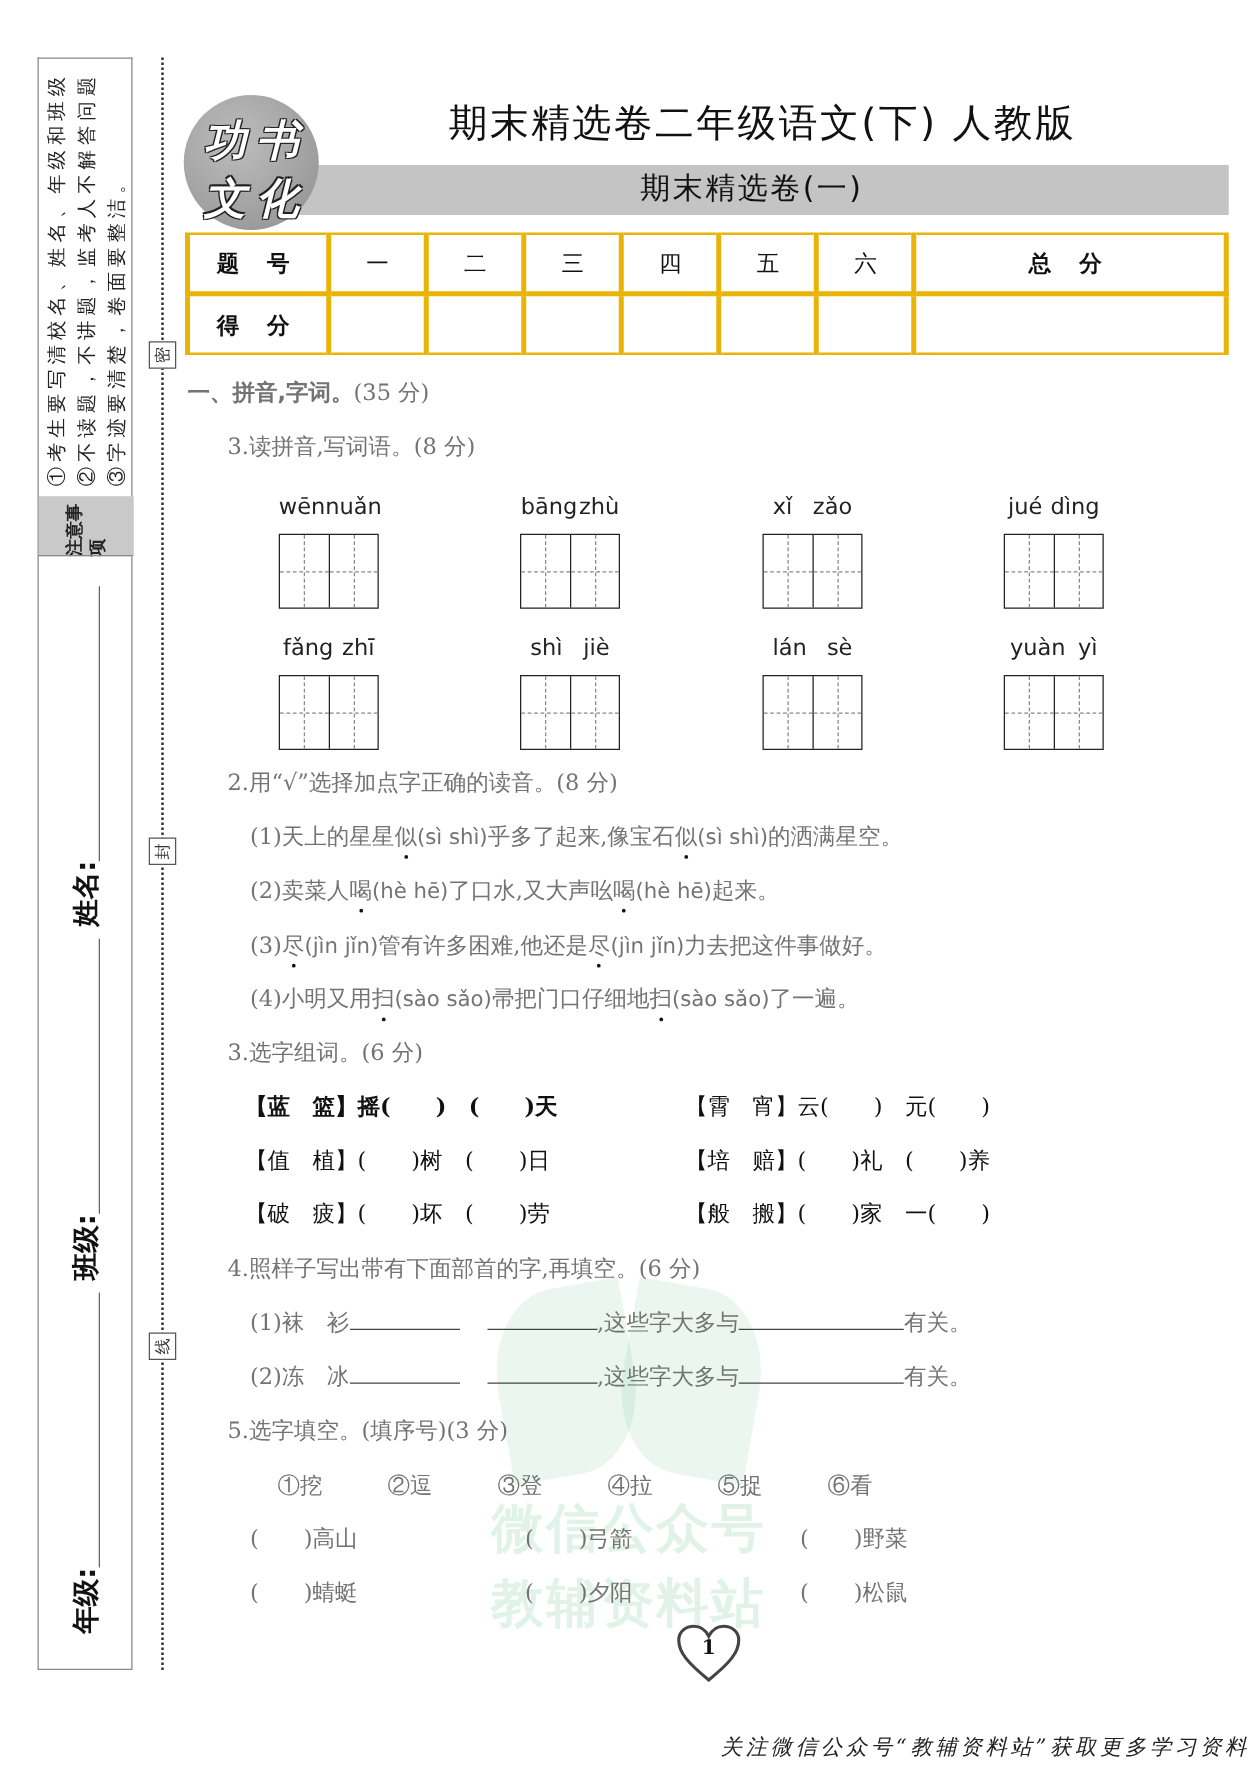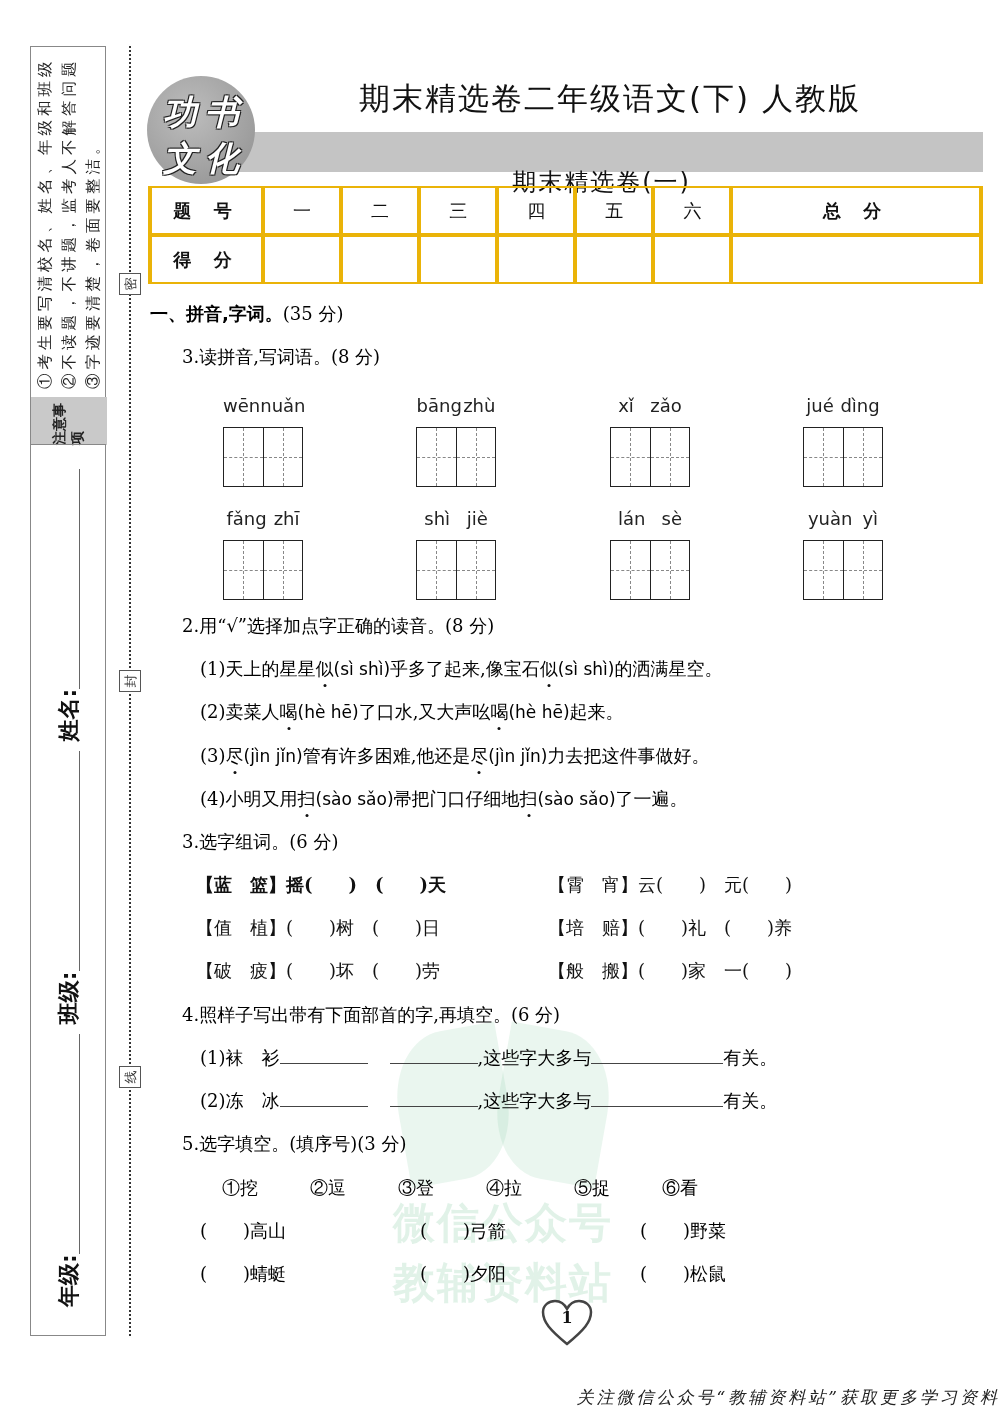--- a/index.html
+++ b/index.html
@@ -65,36 +65,35 @@
     position: absolute; left: 280px; top: 78px; width: 660px; text-align: center;
     font-family: "DejaVu Sans", sans-serif; font-size: 31px; letter-spacing: 2px; color: #111;
   }
   .sub-bar {
     position: absolute; left: 200px; top: 132px; width: 783px; height: 40px; background: #c4c4c4;
   }
   .sub-title {
     position: absolute; left: 200px; top: 134px; width: 783px; text-align: center;
     font-family: "DejaVu Sans", sans-serif; font-size: 24px; letter-spacing: 2px; color: #111;
     padding-left: 20px;
-    margin-top: 32px;
   }
 
   
   .score-table {
     position: absolute; left: 148px; top: 186px; width: 835px; border-collapse: collapse;
     font-family: "DejaVu Sans", sans-serif; font-size: 18px;
   }
   .score-table td { border: 4px solid #eab308; height: 48px; text-align: center; }
   .score-table tr:first-child td { border-top-width: 2px; }
   .score-table tr:last-child td { border-bottom-width: 2px; }
   .score-table td:first-child { width: 113px; letter-spacing: 8px; font-weight: bold; }
   .score-table td:last-child { letter-spacing: 8px; font-weight: bold; }
 
   
-  .t { position: absolute; font-size: 18px; white-space: nowrap; color: #000000; }
+  .t { position: absolute; font-size: 18px; white-space: nowrap; color: #737373; }
   .sec { font-family: "DejaVu Sans", sans-serif; font-weight: bold; font-size: 18px; }
   .sec .pts, .q .pts { font-family: "DejaVu Serif", serif; font-weight: normal; }
 
   .pin-group { position: absolute; width: 104px; padding-left: 24px; }
   .pin-group .pinyin {
     display: flex; justify-content: space-around; font-family: "DejaVu Sans", sans-serif;
     font-size: 18px; height: 26px; color: #222;
   }
   .pin-group .boxes { display: flex; height: 60px; border: 1.5px solid #222; margin-top: 6px; }
   .pin-group .cell { flex: 1; position: relative; }

